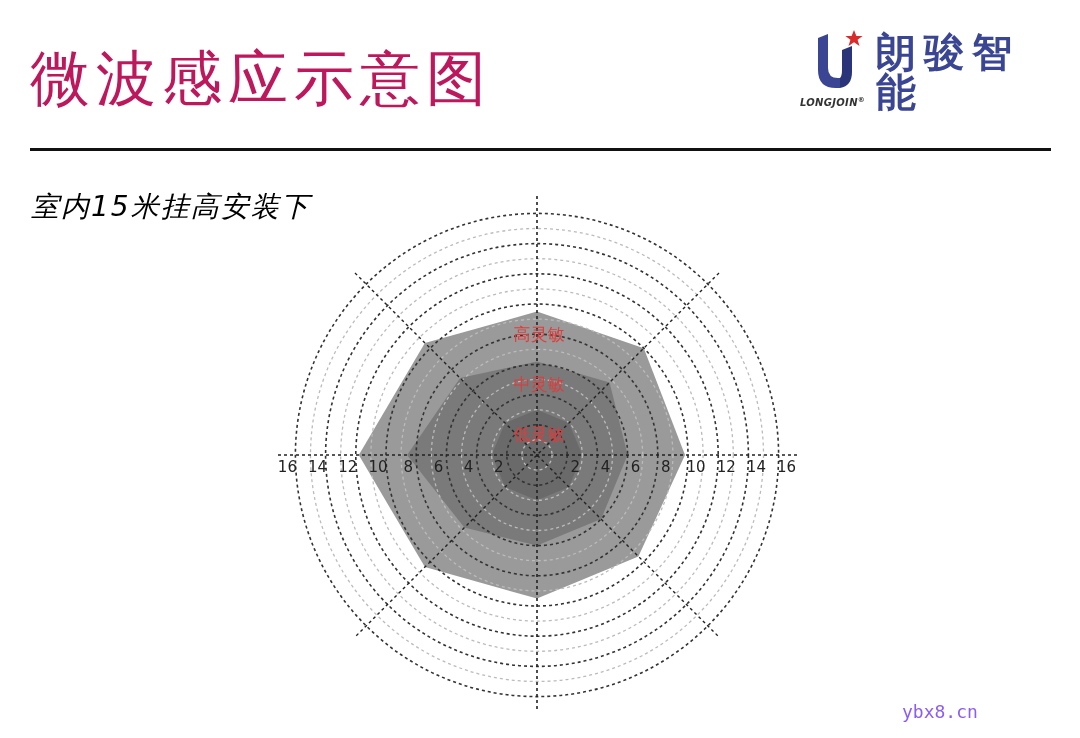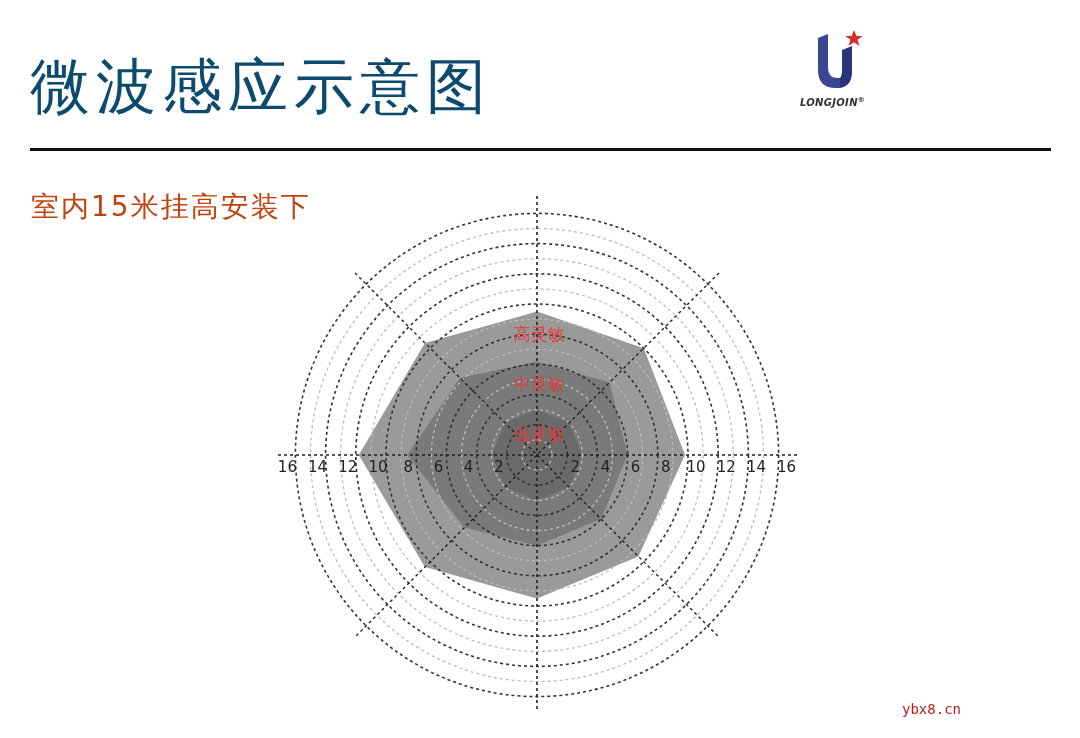--- a/index.html
+++ b/index.html
@@ -1,39 +1,40 @@
 <!DOCTYPE html>
 <html><head>
 <meta charset="utf-8">
 <style>
   html, body { margin: 0; padding: 0; background: #ffffff; }
   body { width: 1080px; height: 738px; position: relative; overflow: hidden; font-family: "DejaVu Sans", "Liberation Sans", sans-serif; }
-  .title { position: absolute; left: 30px; top: 48px; font-size: 60px; font-weight: 500; color: #0c4a6e; letter-spacing: 6px; line-height: 1; margin-top: 8px; }
+  .title { position: absolute; left: 30px; top: 48px; font-size: 60px; font-weight: 500; color: #be185d; letter-spacing: 6px; line-height: 1; }
   .divider { position: absolute; left: 30px; top: 148px; width: 1021px; height: 3px; background: #111; }
-  .subtitle { position: absolute; left: 31px; top: 193px; font-size: 28px; color: #c2410c; letter-spacing: 2px; line-height: 1; }
+  .subtitle { position: absolute; left: 31px; top: 193px; font-size: 28px; color: #000000; letter-spacing: 2px; line-height: 1; font-style: italic; }
   .logo { position: absolute; left: 800px; top: 26px; width: 260px; height: 90px; }
   .logo-mark { position: absolute; left: 14px; top: 4px; width: 50px; height: 58px; }
   .brand-name { position: absolute; left: 76px; top: 6px; font-family: "DejaVu Serif", serif; font-size: 40px; color: #3a4694; letter-spacing: 8px; line-height: 1; font-weight: bold; }
   .brand-en { position: absolute; left: 0; top: 70px; font-size: 10px; font-style: italic; font-weight: bold; color: #333; letter-spacing: 0.3px; }
   .brand-stock { position: absolute; left: 76px; top: 62px; font-family: "DejaVu Serif", serif; font-size: 21px; color: #3a4694; font-weight: bold; line-height: 1; }
   .chart { position: absolute; left: 0; top: 0; width: 1080px; height: 738px; }
-  .watermark { position: absolute; left: 902px; top: 701px; font-family: "DejaVu Sans Mono", monospace; font-size: 14px; color: #b91c1c; }
+  .watermark { position: absolute; left: 902px; top: 701px; font-family: "DejaVu Sans Mono", monospace; font-size: 18px; color: #8b5cf6; }
   svg text { font-family: "DejaVu Sans", "Liberation Sans", sans-serif; }
 </style>
 </head>
 <body>
 
 <div class="title">微波感应示意图</div>
 
 <div class="logo">
   <svg class="logo-mark" viewBox="0 0 50 58">
     <path d="M4 8 L14 4 L14 38 Q14 48 24 48 L26 48 L26 58 L22 58 Q4 58 4 40 Z" fill="#3a4694"></path>
     <path d="M28 20 L38 16 L38 42 Q38 56 26 58 L26 48 Q28 46 28 40 Z" fill="#2a3478"></path>
     <polygon points="40,0 42.4,6 48.6,6 43.6,9.8 45.5,16 40,12.2 34.5,16 36.4,9.8 31.4,6 37.6,6" fill="#d92b2b"></polygon>
   </svg>
+  <div class="brand-name">朗骏智能</div>
   <div class="brand-en"><span>LONGJOIN</span><sup style="font-size:7px">®</sup></div>
 </div>
 
 <div class="divider"></div>
 
 <div class="subtitle">室内15米挂高安装下</div>
 
 <svg class="chart" viewBox="0 0 1080 738">
   <g id="polys">
       <polygon points="537.0,311.6 643.8,348.2 685.0,455.0 638.4,556.4 537.0,598.5 424.9,567.1 358.8,455.0 424.9,342.9" fill="#9a9a9a"></polygon>

